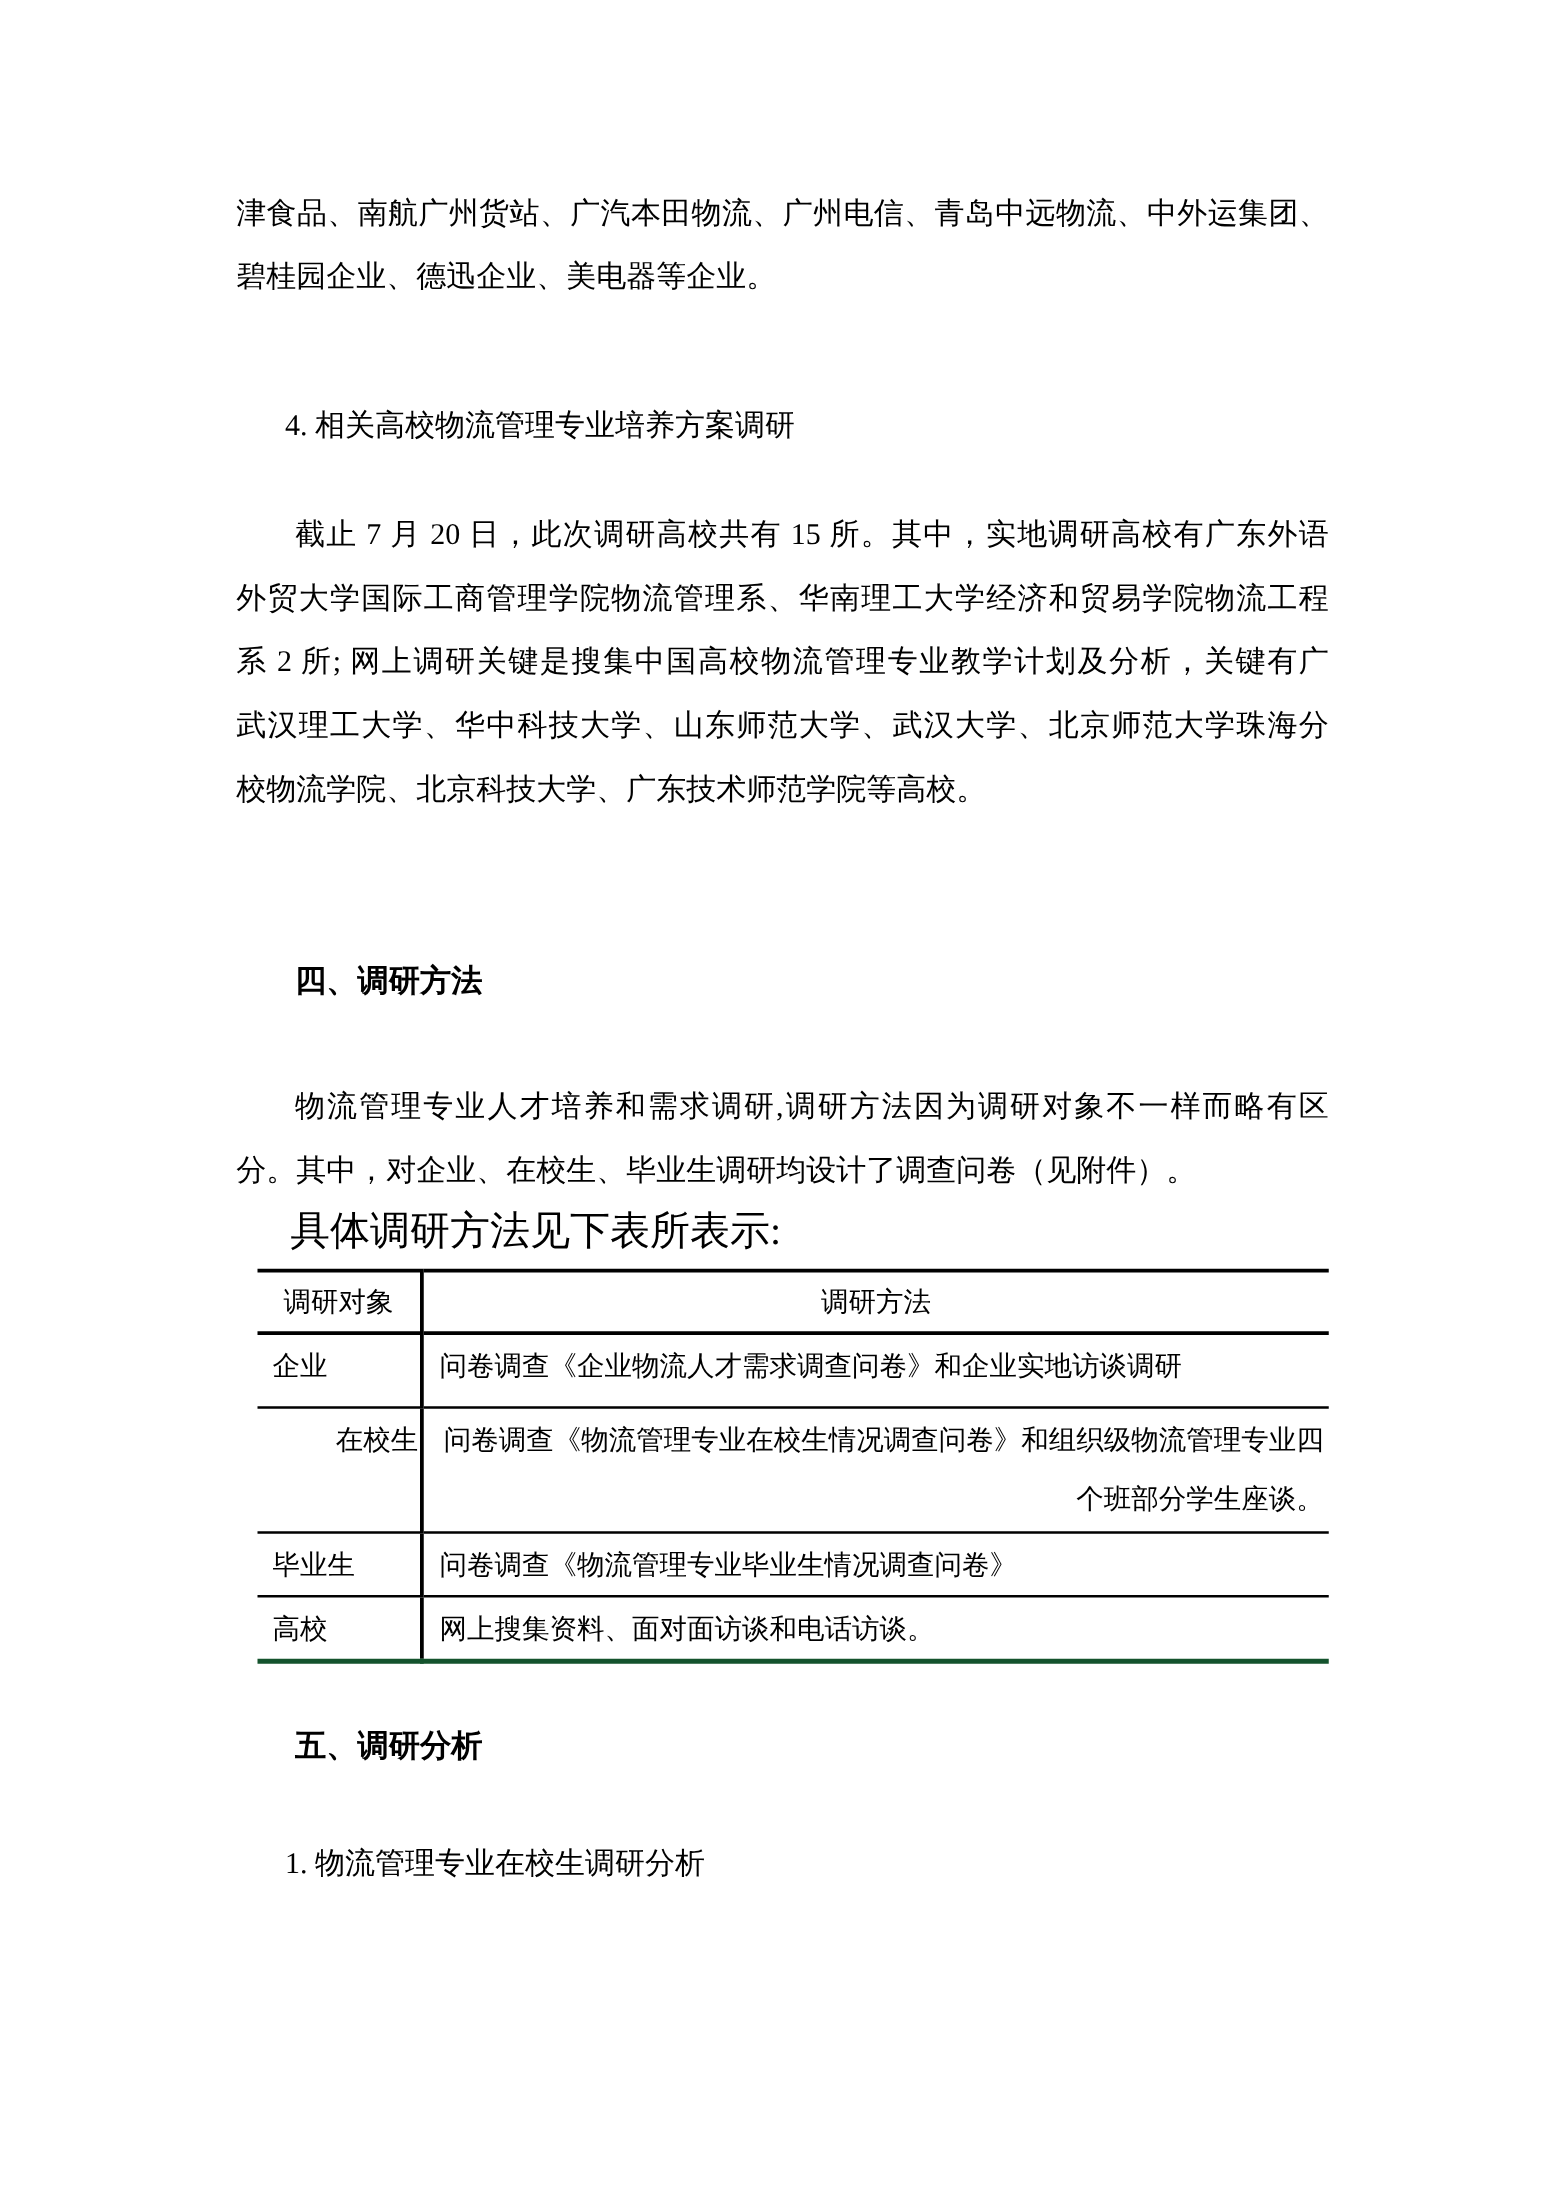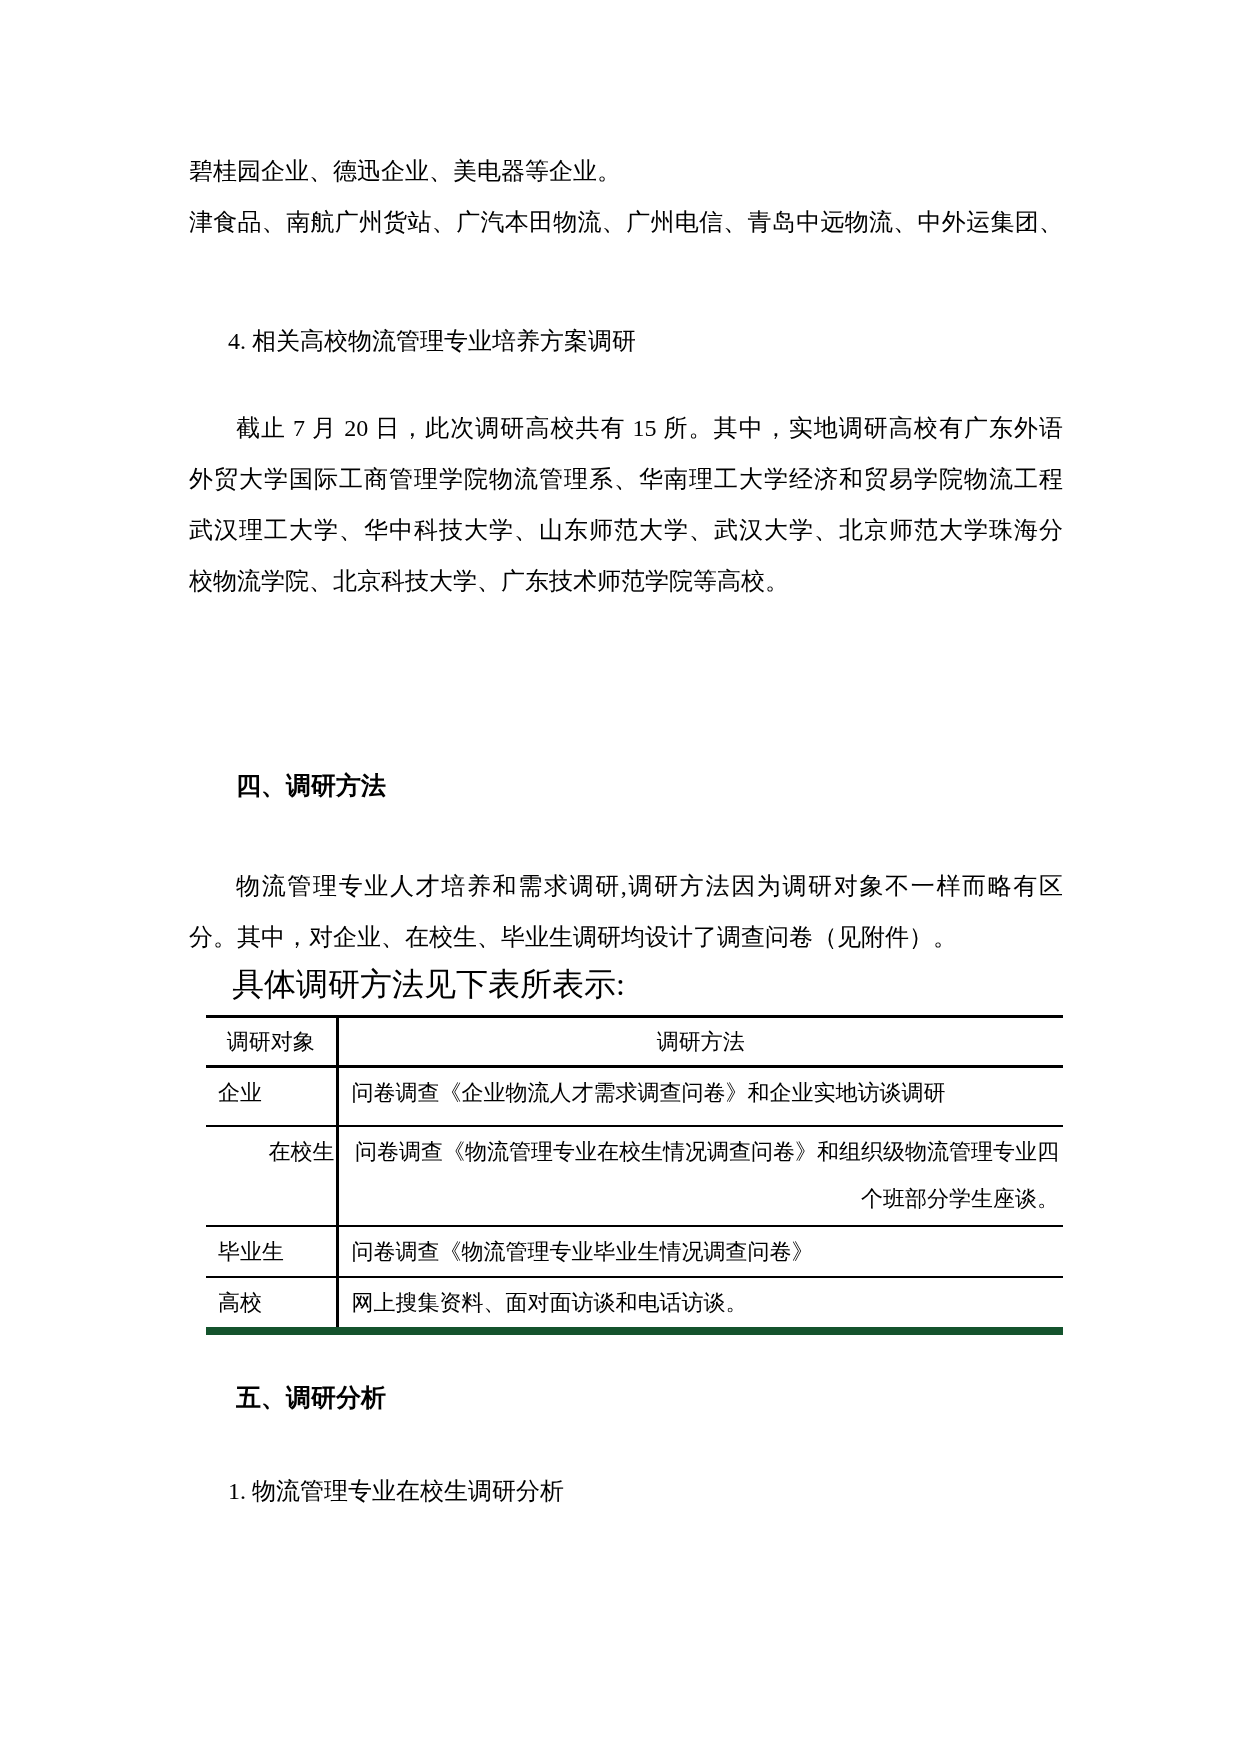--- a/index.html
+++ b/index.html
@@ -20,21 +20,21 @@
     position:absolute; left:236px;
     font-family:"Liberation Sans","DejaVu Sans",sans-serif;
     font-weight:bold; font-size:25px; line-height:51px;
   }
   .h-sub { position:absolute; left:228px; font-size:24px; line-height:51px; }
   .intro-line { position:absolute; left:232px; font-size:32px; line-height:51px; }
 
   table.rtable {
     position:absolute; left:206px; top:1015px; width:857px;
     border-collapse:collapse; table-layout:fixed;
-    border-top:3px solid #000; border-bottom:8px solid #14532d;
+    border-top:3px solid #000; border-bottom:4px solid #14532d;
     font-size:22px;
   }
   table.rtable th, table.rtable td { box-sizing:border-box; }
   table.rtable thead tr { border-bottom:3px solid #000; }
   table.rtable thead th {
     font-weight:normal; text-align:center; vertical-align:middle;
     height:50px; line-height:24px;
   }
   table.rtable tbody tr { border-bottom:2px solid #000; }
   table.rtable tbody tr:last-child { border-bottom:none; }
@@ -46,29 +46,30 @@
   tr.row-h100 td { height:100px;text-align:right; }
   tr.row-h48 td { height:48px; }
   tr.row-h51 td { height:51px; }
 </style>
 </head>
 <body>
 
 <div class="page">
 
   <div class="blk body-text" style="top:146px">
+    <div class="ln j">津食品、南航广州货站、广汽本田物流、广州电信、青岛中远物流、中外运集团、</div>
     <div class="ln">碧桂园企业、德迅企业、美电器等企业。</div>
-    <div class="ln j">津食品、南航广州货站、广汽本田物流、广州电信、青岛中远物流、中外运集团、</div>
   </div>
 
   <div class="h-sub" style="top:316px">4. 相关高校物流管理专业培养方案调研</div>
 
   <div class="blk body-text" style="top:403px">
     <div class="ln j ind">截止 7 月 20 日，此次调研高校共有 15 所。其中，实地调研高校有广东外语</div>
     <div class="ln j">外贸大学国际工商管理学院物流管理系、华南理工大学经济和贸易学院物流工程</div>
+    <div class="ln j">系 2 所; 网上调研关键是搜集中国高校物流管理专业教学计划及分析，关键有广</div>
     <div class="ln j">武汉理工大学、华中科技大学、山东师范大学、武汉大学、北京师范大学珠海分</div>
     <div class="ln">校物流学院、北京科技大学、广东技术师范学院等高校。</div>
   </div>
 
   <div class="h-bold" style="top:760px">四、调研方法</div>
 
   <div class="blk body-text" style="top:861px">
     <div class="ln j ind">物流管理专业人才培养和需求调研,调研方法因为调研对象不一样而略有区</div>
     <div class="ln">分。其中，对企业、在校生、毕业生调研均设计了调查问卷（见附件）。</div>
   </div>

